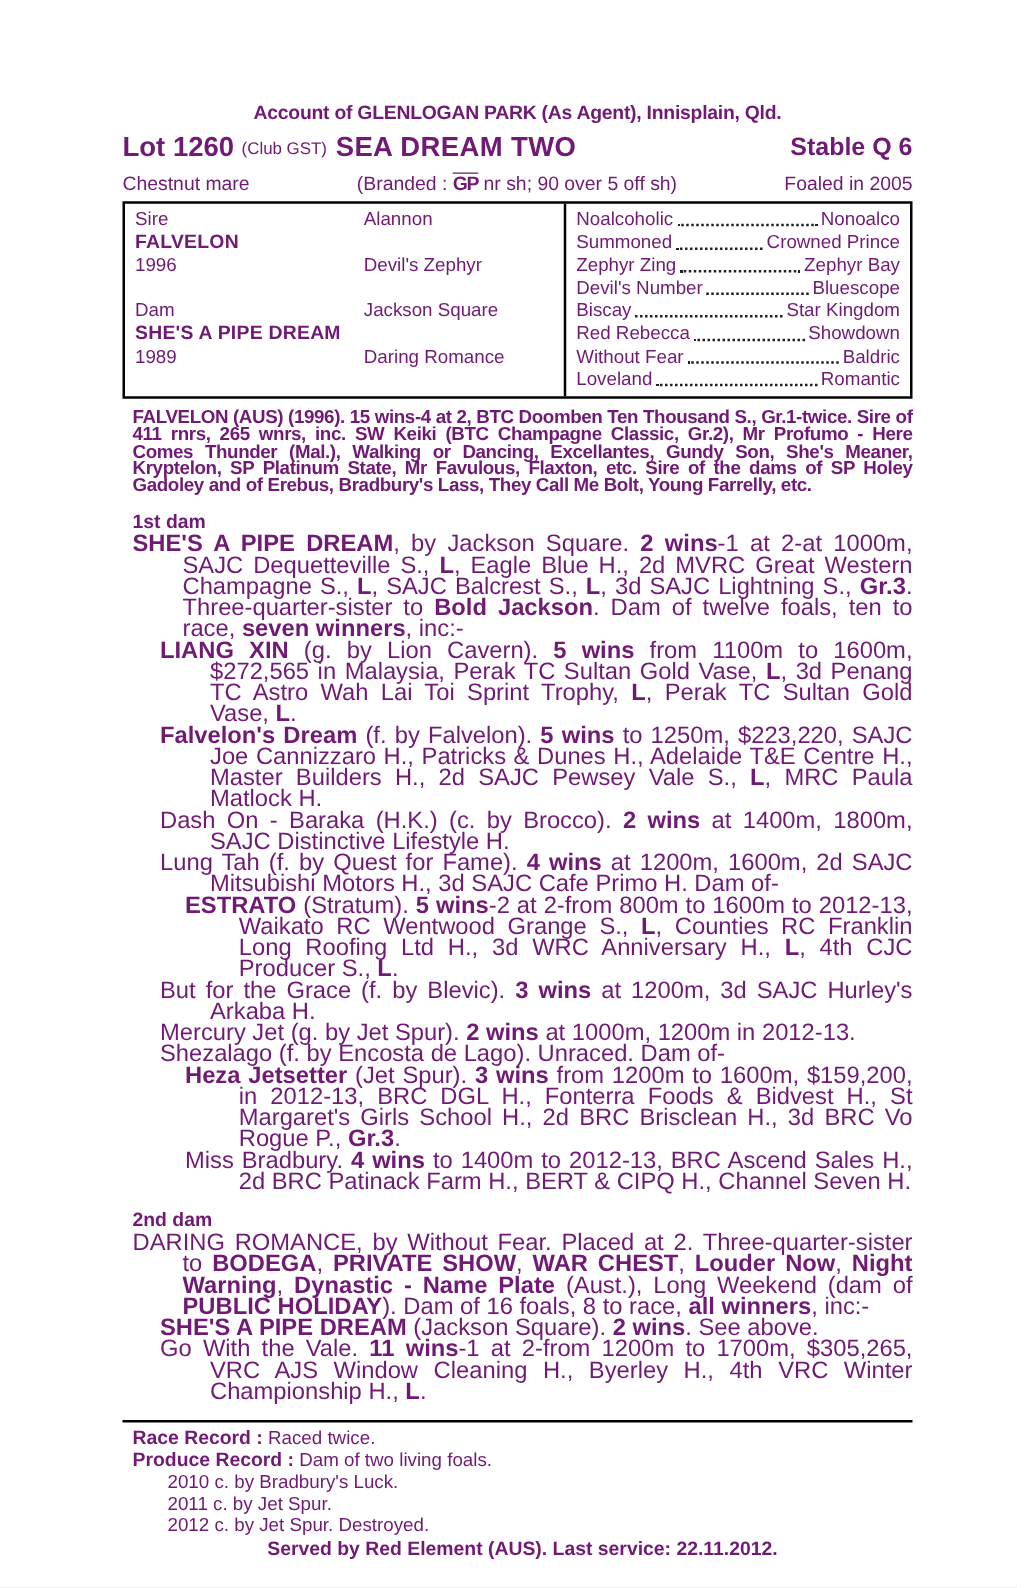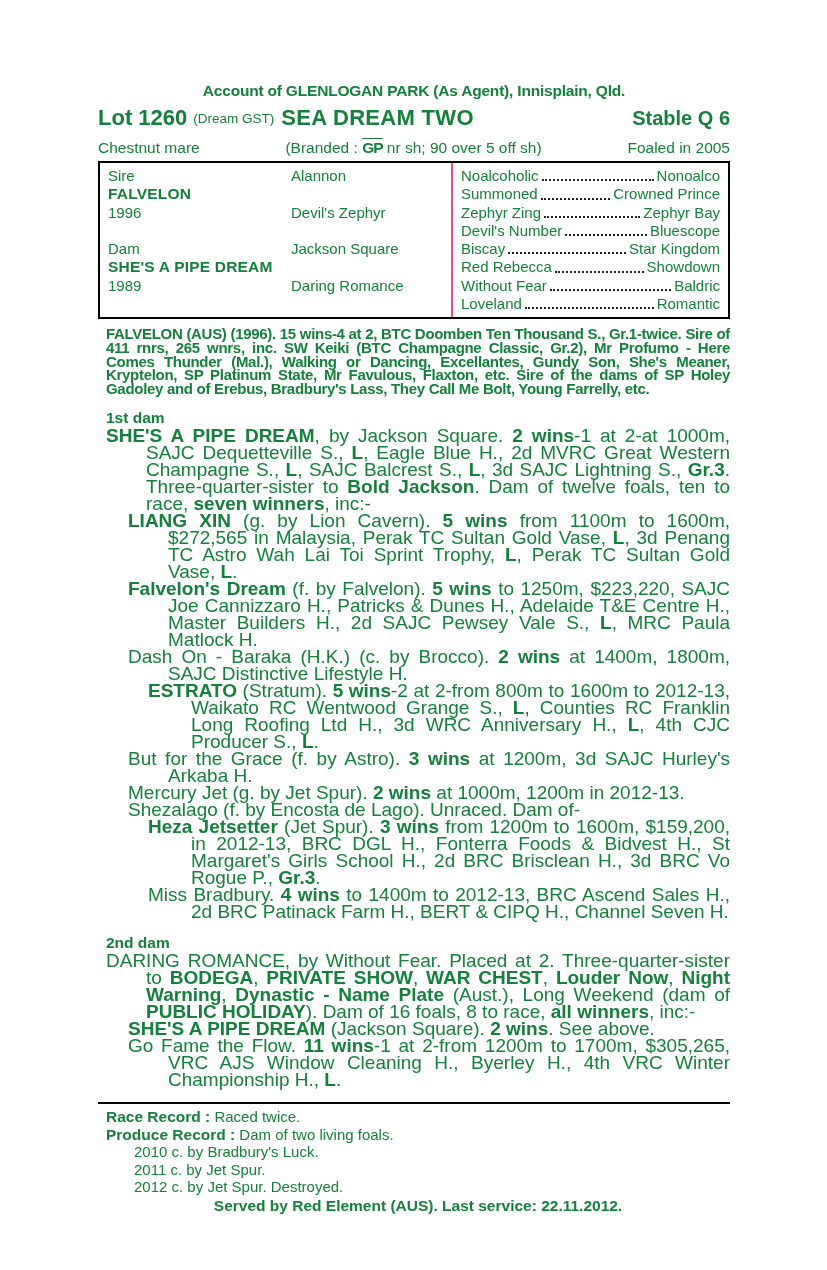--- a/index.html
+++ b/index.html
@@ -1,37 +1,37 @@
 <!DOCTYPE html>
 <html><head>
 <meta charset="utf-8">
 <style>
   html,body { margin:0; padding:0; background:#e8e8e8; }
   .page {
     position:relative; width:827px; height:1270px; margin:0 auto;
-    background:#ffffff; color:#15803d;
+    background:#ffffff; color:#701a75;
     font-family:"Liberation Sans","DejaVu Sans",sans-serif;
     box-sizing:border-box; padding:82px 97px 0 98px;
     overflow:hidden;
   }
   
   .account { font-weight:bold; font-size:15.5px; text-align:center; letter-spacing:-0.2px; }
   .lot-row { display:flex; align-items:center; margin-top:5px; white-space:nowrap; }
   .lot     { font-size:22px; font-weight:bold; }
   .gst     { font-size:13.5px; margin:0 7px 0 6px; }
   .horse   { font-size:22px; font-weight:bold; letter-spacing:0.3px; }
   .stable  { margin-left:auto; font-size:20px; font-weight:bold; }
   .desc-row{ display:flex; justify-content:space-between; font-size:15.5px; margin-top:8px; margin-bottom:4px; }
   .brandmark { text-decoration:overline; font-weight:bold; letter-spacing:-1px; }
   
   .ptable { display:flex; border:2px solid #000; font-size:15px; }
   .pcol   { display:flex; flex-direction:column; padding:4px 0 4px 0; }
   .pcol1  { width:183px; padding-left:8px; }
   .pcol2  { width:160px; }
-  .pcol3  { flex:1; border-left:2px solid #ec4899; padding-left:8px; padding-right:8px; }
+  .pcol3  { flex:1; border-left:2px solid #000000; padding-left:8px; padding-right:8px; }
   .prow   { height:18.3px; line-height:18.3px; white-space:nowrap; overflow:visible; }
   .prow.bold { font-weight:bold; font-size:15.5px; letter-spacing:0.2px; }
   .p3row  { display:flex; height:18.3px; }
   .p3row .nm { line-height:18.3px; white-space:nowrap; }
   .leader { flex:1; border-bottom:2px dotted #222; margin:0 3px 4px 3px; min-width:10px; }
   
   .sire {
     margin:8px 0 0 0; padding-left:8px; font-weight:bold;
     font-size:15px; line-height:13.6px; letter-spacing:-0.3px;
     text-align:justify;
@@ -52,21 +52,21 @@
 </style>
 </head>
 <body>
 
 <div class="page">
 
   <div class="account">Account of GLENLOGAN PARK (As Agent), Innisplain, Qld.</div>
 
   <div class="lot-row">
     <span class="lot">Lot 1260</span>
-    <span class="gst">(Dream GST)</span>
+    <span class="gst">(Club GST)</span>
     <span class="horse">SEA DREAM TWO</span>
     <span class="stable">Stable Q 6</span>
   </div>
 
   <div class="desc-row">
     <span>Chestnut mare</span>
     <span><span>(Branded : </span><span class="brandmark">GP</span><span> nr sh; 90 over 5 off sh)</span></span>
     <span>Foaled in 2005</span>
   </div>
 
@@ -136,33 +136,34 @@
   </div>
 
   <p class="sire">FALVELON (AUS) (1996). 15 wins-4 at 2, BTC Doomben Ten Thousand S., Gr.1-twice. Sire of 411 rnrs, 265 wnrs, inc. SW Keiki (BTC Champagne Classic, Gr.2), Mr Profumo - Here Comes Thunder (Mal.), Walking or Dancing, Excellantes, Gundy Son, She's Meaner, Kryptelon, SP Platinum State, Mr Favulous, Flaxton, etc. Sire of the dams of SP Holey Gadoley and of Erebus, Bradbury's Lass, They Call Me Bolt, Young Farrelly, etc.</p>
 
   <div class="sec-heading">1st dam</div>
   <div class="entries">
       <p class="entry ind0"><b>SHE'S A PIPE DREAM</b><span>, by Jackson Square. </span><b>2 wins</b><span>-1 at 2-at 1000m, SAJC Dequetteville S., </span><b>L</b><span>, Eagle Blue H., 2d MVRC Great Western Champagne S., </span><b>L</b><span>, SAJC Balcrest S., </span><b>L</b><span>, 3d SAJC Lightning S., </span><b>Gr.3</b><span>. Three-quarter-sister to </span><b>Bold Jackson</b><span>. Dam of twelve foals, ten to race, </span><b>seven winners</b><span>, inc:-</span></p>
       <p class="entry ind1"><b>LIANG XIN</b><span> (g. by Lion Cavern). </span><b>5 wins</b><span> from 1100m to 1600m, $272,565 in Malaysia, Perak TC Sultan Gold Vase, </span><b>L</b><span>, 3d Penang TC Astro Wah Lai Toi Sprint Trophy, </span><b>L</b><span>, Perak TC Sultan Gold Vase, </span><b>L</b><span>.</span></p>
       <p class="entry ind1"><b>Falvelon's Dream</b><span> (f. by Falvelon). </span><b>5 wins</b><span> to 1250m, $223,220, SAJC Joe Cannizzaro H., Patricks &amp; Dunes H., Adelaide T&amp;E Centre H., Master Builders H., 2d SAJC Pewsey Vale S., </span><b>L</b><span>, MRC Paula Matlock H.</span></p>
       <p class="entry ind1"><span>Dash On - Baraka (H.K.) (c. by Brocco). </span><b>2 wins</b><span> at 1400m, 1800m, SAJC Distinctive Lifestyle H.</span></p>
+      <p class="entry ind1"><span>Lung Tah (f. by Quest for Fame). </span><b>4 wins</b><span> at 1200m, 1600m, 2d SAJC Mitsubishi Motors H., 3d SAJC Cafe Primo H. Dam of-</span></p>
       <p class="entry ind2"><b>ESTRATO</b><span> (Stratum). </span><b>5 wins</b><span>-2 at 2-from 800m to 1600m to 2012-13, Waikato RC Wentwood Grange S., </span><b>L</b><span>, Counties RC Franklin Long Roofing Ltd H., 3d WRC Anniversary H., </span><b>L</b><span>, 4th CJC Producer S., </span><b>L</b><span>.</span></p>
-      <p class="entry ind1"><span>But for the Grace (f. by Astro). </span><b>3 wins</b><span> at 1200m, 3d SAJC Hurley's Arkaba H.</span></p>
+      <p class="entry ind1"><span>But for the Grace (f. by Blevic). </span><b>3 wins</b><span> at 1200m, 3d SAJC Hurley's Arkaba H.</span></p>
       <p class="entry ind1"><span>Mercury Jet (g. by Jet Spur). </span><b>2 wins</b><span> at 1000m, 1200m in 2012-13.</span></p>
       <p class="entry ind1"><span>Shezalago (f. by Encosta de Lago). Unraced. Dam of-</span></p>
       <p class="entry ind2"><b>Heza Jetsetter</b><span> (Jet Spur). </span><b>3 wins</b><span> from 1200m to 1600m, $159,200, in 2012-13, BRC DGL H., Fonterra Foods &amp; Bidvest H., St Margaret's Girls School H., 2d BRC Brisclean H., 3d BRC Vo Rogue P., </span><b>Gr.3</b><span>.</span></p>
       <p class="entry ind2"><span>Miss Bradbury. </span><b>4 wins</b><span> to 1400m to 2012-13, BRC Ascend Sales H., 2d BRC Patinack Farm H., BERT &amp; CIPQ H., Channel Seven H.</span></p>
     </div>
 
   <div class="sec-heading">2nd dam</div>
   <div class="entries">
       <p class="entry ind0"><span>DARING ROMANCE, by Without Fear. Placed at 2. Three-quarter-sister to </span><b>BODEGA</b><span>, </span><b>PRIVATE SHOW</b><span>, </span><b>WAR CHEST</b><span>, </span><b>Louder Now</b><span>, </span><b>Night Warning</b><span>, </span><b>Dynastic - Name Plate</b><span> (Aust.), Long Weekend (dam of </span><b>PUBLIC HOLIDAY</b><span>). Dam of 16 foals, 8 to race, </span><b>all winners</b><span>, inc:-</span></p>
       <p class="entry ind1"><b>SHE'S A PIPE DREAM</b><span> (Jackson Square). </span><b>2 wins</b><span>. See above.</span></p>
-      <p class="entry ind1"><span>Go Fame the Flow. </span><b>11 wins</b><span>-1 at 2-from 1200m to 1700m, $305,265, VRC AJS Window Cleaning H., Byerley H., 4th VRC Winter Championship H., </span><b>L</b><span>.</span></p>
+      <p class="entry ind1"><span>Go With the Vale. </span><b>11 wins</b><span>-1 at 2-from 1200m to 1700m, $305,265, VRC AJS Window Cleaning H., Byerley H., 4th VRC Winter Championship H., </span><b>L</b><span>.</span></p>
     </div>
 
   <hr class="rule">
   <div class="records">
     <div class="rec-line"><b>Race Record :</b><span> Raced twice.</span></div>
     <div class="rec-line"><b>Produce Record :</b><span> Dam of two living foals.</span></div>
     <div class="foal">2010 c. by Bradbury's Luck.</div>
     <div class="foal">2011 c. by Jet Spur.</div>
     <div class="foal">2012 c. by Jet Spur. Destroyed.</div>
     <div class="served">Served by Red Element (AUS). Last service: 22.11.2012.</div>

